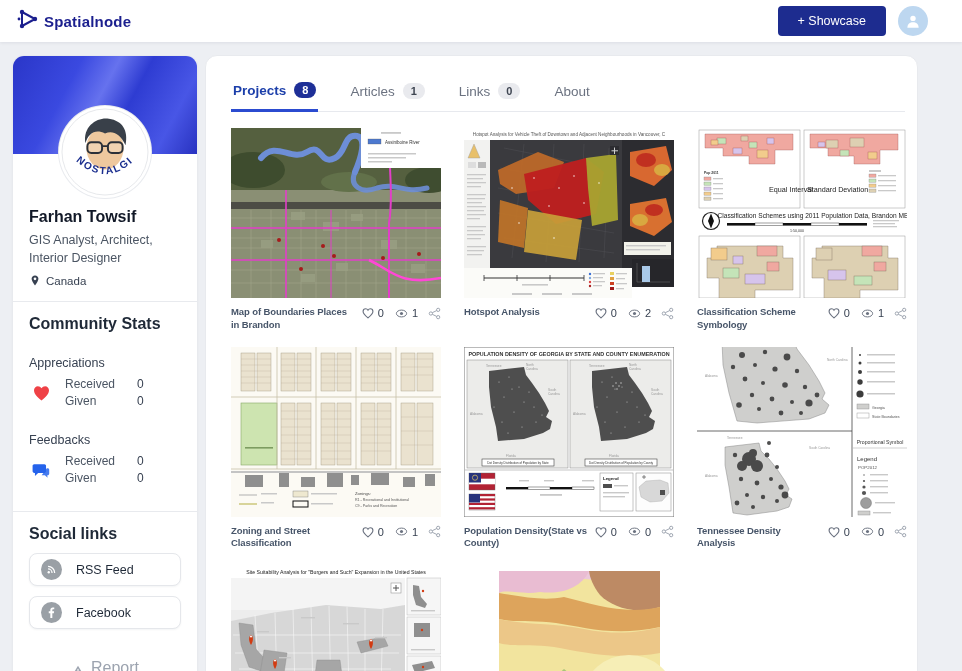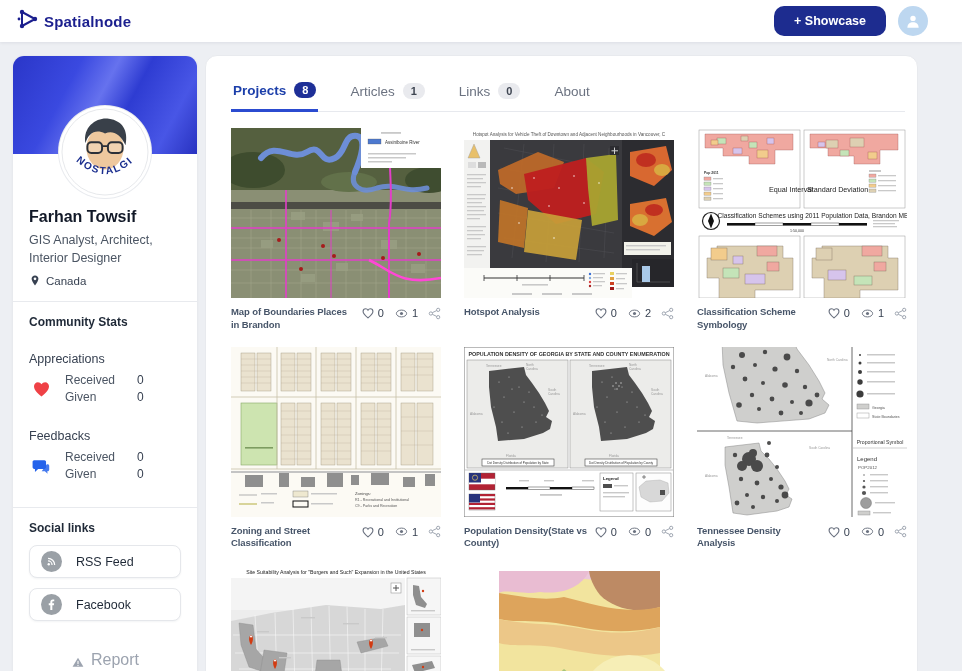--- a/index.html
+++ b/index.html
@@ -5,40 +5,40 @@
   * { box-sizing: border-box; margin: 0; padding: 0; }
   html, body { width: 962px; height: 671px; overflow: hidden; background: #edeff3;
     font-family: "Liberation Sans", sans-serif; }
   
   .topbar { height: 42px; background: #fff; display: flex; align-items: center;
     justify-content: space-between; padding: 0 34px 0 16px; box-shadow: 0 1px 3px rgba(20,30,60,.08);
     position: relative; z-index: 5; }
   .logo { display: flex; align-items: center; gap: 4px; }
   .logo-text { color: #1b1f8e; font-weight: bold; font-size: 15px; letter-spacing: .2px; }
   .top-right { display: flex; align-items: center; gap: 12px; }
-  .showcase-btn { background: #1d2c8f; color: #fff; font-weight: bold; font-size: 12.5px;
-    border: none; border-radius: 10px; padding: 8px 20px; cursor: pointer; }
+  .showcase-btn { background: #1d2c8f; color: #fff; font-weight: normal; font-size: 12.5px;
+    border: none; border-radius: 4px; padding: 8px 20px; cursor: pointer; }
   .user-avatar { width: 30px; height: 30px; border-radius: 50%; background: #bdd7f0;
     display: flex; align-items: center; justify-content: center; cursor: pointer; }
   
   .layout { display: flex; align-items: flex-start; padding: 13px 0 0 12px; gap: 7px; }
   
   .sidebar { width: 186px; background: #fff; border: 1px solid #e8eaee; border-radius: 12px;
     overflow: hidden; box-shadow: 0 1px 2px rgba(20,30,60,.04); }
   .banner { height: 98px;
     background: linear-gradient(118deg,#2a36c8 0%,#3a49e0 30%,#6672ee 46%,#2e3cd2 60%,#4856e6 82%,#2832c0 100%); }
   .avatar-ring { width: 92px; height: 92px; margin: -48px auto 0; border-radius: 50%;
     background: #fff; padding: 2px; box-shadow: 0 0 0 1px #e9ebef; }
   .p-name { font-size: 16px; font-weight: bold; color: #111827; padding: 10px 16px 0; }
   .p-headline { font-size: 12.5px; color: #4b5563; line-height: 1.4; padding: 6px 16px 0; }
   .p-loc { display: flex; align-items: center; gap: 5px; font-size: 11.5px; color: #374151;
     padding: 7px 16px 14px; }
   .divider { border-top: 1px solid #e8eaee; }
   .section { padding: 13px 16px 10px; }
-  .sec-heading { font-size: 12px; font-weight: bold; color: #1f2937; }
+  .sec-heading { font-size: 16px; font-weight: bold; color: #1f2937; }
   .stats-sub { font-size: 12.5px; color: #374151; margin-top: 23px; }
   .stats-body { display: flex; align-items: center; margin-top: 6px; }
   .stats-icon { width: 36px; display: flex; justify-content: flex-start; padding-left: 2px; }
   .stats-rows { flex: 1; }
   .stat-row { display: flex; font-size: 12px; color: #4b5563; line-height: 17px; }
   .stat-row .lbl { width: 72px; }
   .stat-row .val { color: #374151; }
   .social-btn { display: flex; align-items: center; gap: 14px; width: 100%; background: #fff;
     border: 1px solid #e5e7eb; border-radius: 8px; padding: 5px 11px; margin-top: 10px;
     cursor: pointer; box-shadow: 0 1px 2px rgba(20,30,60,.05); }

